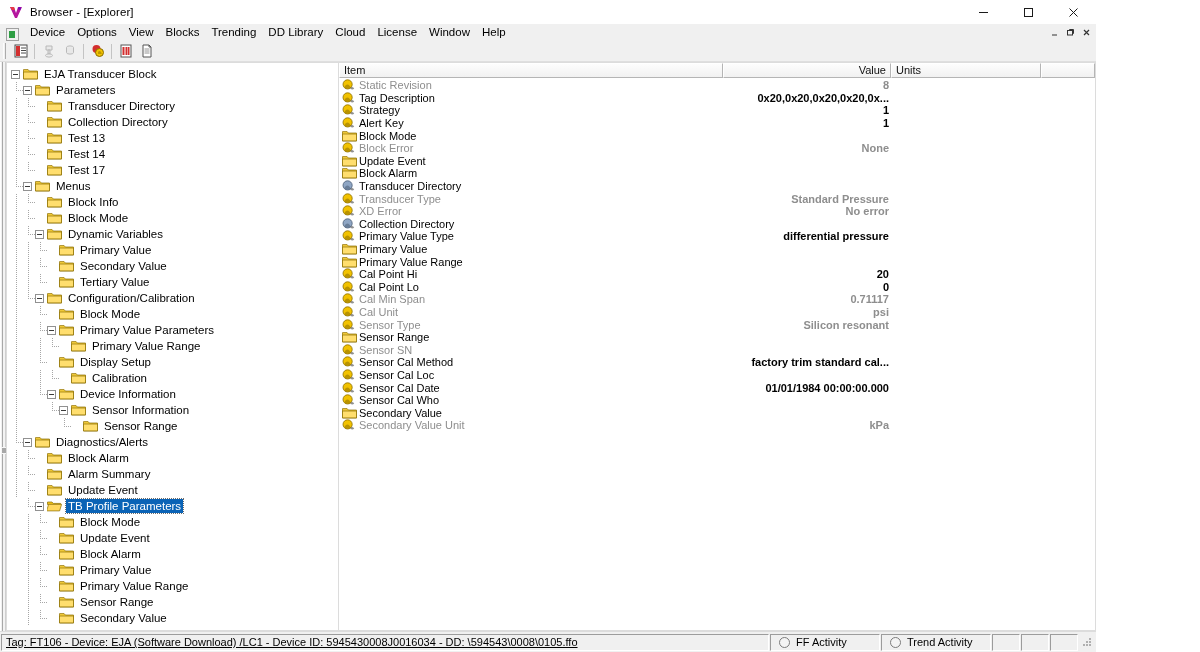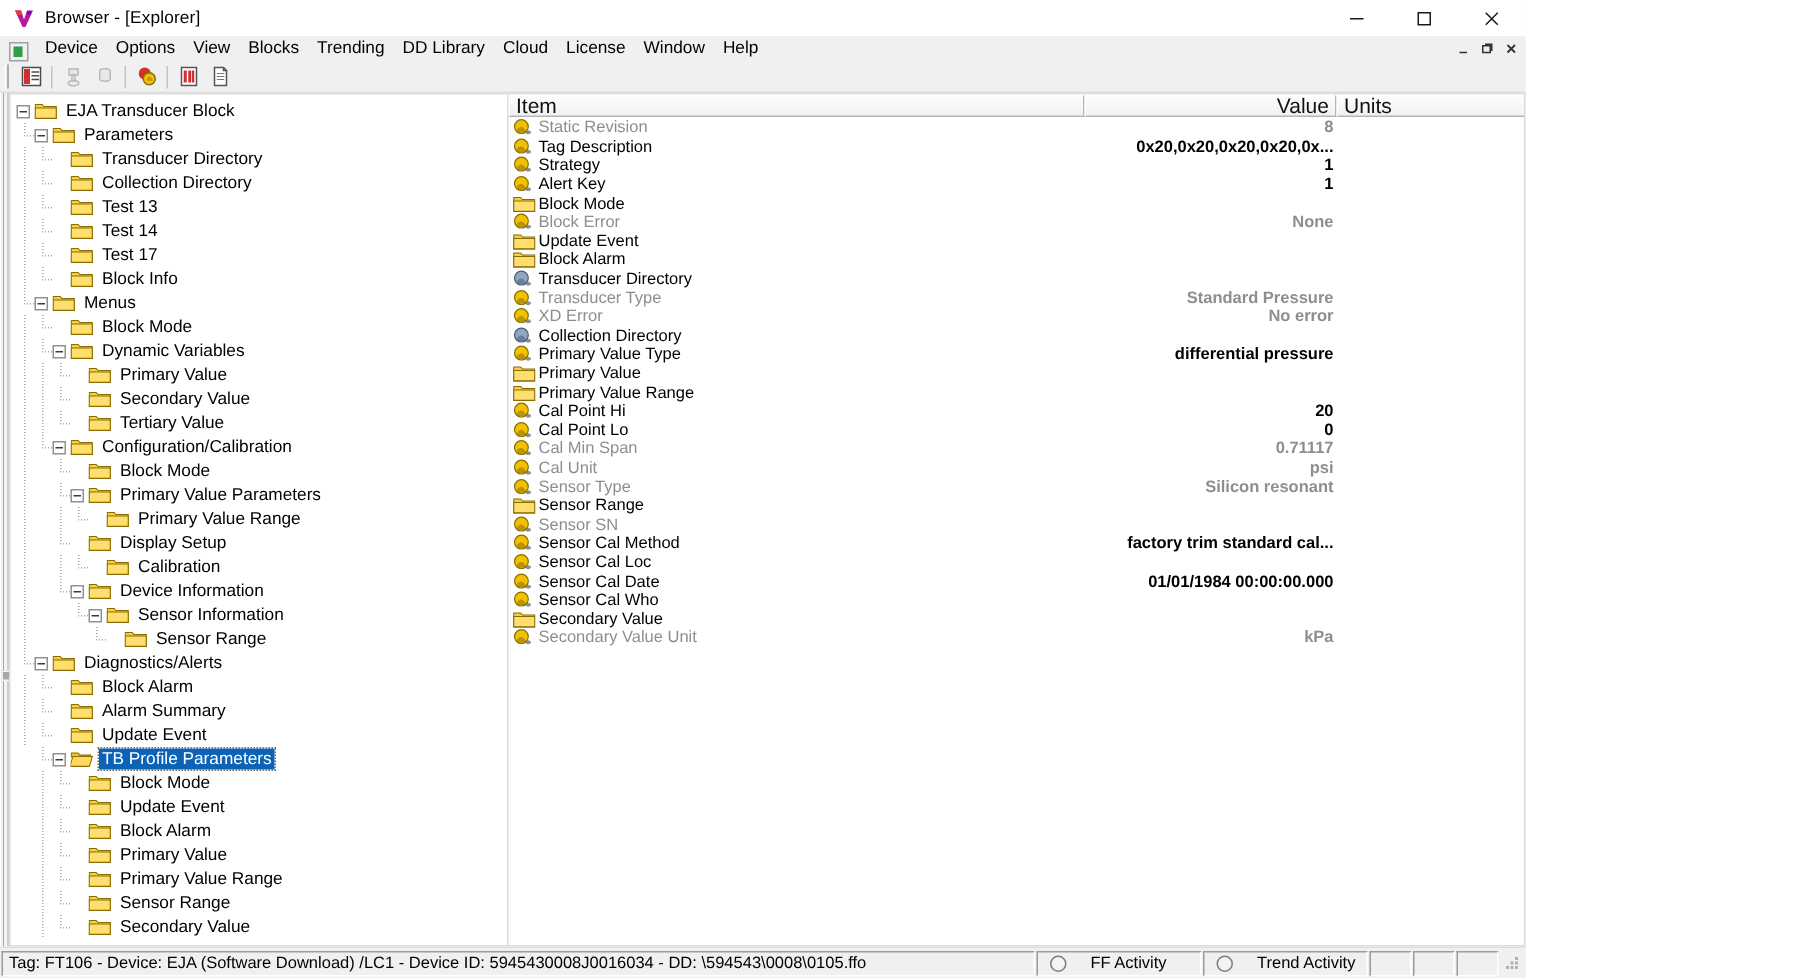--- a/index.html
+++ b/index.html
@@ -4,21 +4,21 @@
 <style>
   html,body{margin:0;padding:0;}
   body{
     width:1200px;height:652px;overflow:hidden;
     background:#ffffff;
     font-family:"Liberation Sans", sans-serif;
     font-size:11px;
     color:#000000;
     -webkit-font-smoothing:none;
   }
-  .app{position:relative;width:1017px;height:652px;display:flex;flex-direction:column;background:#f0f0f0;}
+  .app{position:relative;width:1096px;height:652px;display:flex;flex-direction:column;background:#f0f0f0;}
 
   
   .titlebar{height:24px;background:#ffffff;display:flex;align-items:center;flex:0 0 auto;position:relative;}
   .app-icon{width:16px;height:16px;margin-left:8px;margin-right:6px;position:relative;flex:0 0 auto;}
   .app-icon svg{display:block;}
   .title-text{font-size:11.5px;color:#000;letter-spacing:.1px;}
   .winbtns{position:absolute;right:0;top:0;height:24px;display:flex;}
   .winbtn{width:45px;height:24px;display:flex;align-items:center;justify-content:center;color:#1b1b1b;}
   .winbtn svg{display:block;}
 
@@ -70,21 +70,21 @@
   .tfolder{width:15px;height:12px;margin-right:4px;flex:0 0 auto;}
   .tlabel{font-size:11.5px;color:#000;line-height:14px;padding:0 2px;}
   .tnode.selected .tlabel{background:#0a63b6;color:#fff;outline:1px dotted #6b6b6b;}
 
   
   .listpane{flex:1 1 auto;background:#fff;border:1px solid #dcdcdc;overflow:hidden;position:relative;
       box-sizing:border-box;display:flex;flex-direction:column;}
   .lhead{height:15px;display:flex;flex:0 0 auto;background:#f5f5f5;}
   .lh{border:1px solid #fff;border-right:1px solid #b5b5b5;border-bottom:1px solid #b5b5b5;
       background:linear-gradient(to bottom,#fdfdfd,#f1f1f1);
-      font-size:14px;line-height:13px;padding:0 4px;box-sizing:border-box;overflow:hidden;
+      font-size:11px;line-height:13px;padding:0 4px;box-sizing:border-box;overflow:hidden;
       color:#111;cursor:default;}
   .lh.c-item{width:384px;flex:0 0 auto;}
   .lh.c-value{width:168px;flex:0 0 auto;text-align:right;}
   .lh.c-units{width:150px;flex:0 0 auto;}
   .lh.c-blank{flex:1 1 auto;}
   .lbody{flex:1 1 auto;overflow:hidden;padding-top:1px;}
   .lrow{height:12.6px;display:flex;align-items:center;white-space:nowrap;}
   .l-item{width:384px;flex:0 0 auto;display:flex;align-items:center;padding-left:3px;box-sizing:border-box;}
   .licon{width:13px;height:12px;margin-right:4px;flex:0 0 auto;}
   .ltext{font-size:11px;font-weight:normal;line-height:12px;color:#000;}
@@ -95,22 +95,22 @@
   .l-units{width:150px;flex:0 0 auto;font-size:11px;font-weight:bold;line-height:12px;
       padding-left:4px;box-sizing:border-box;color:#000;}
   .lrow.ro .l-units{color:#8e8e8e;}
 
   
   .statusbar{height:20px;background:#f0f0f0;display:flex;align-items:center;flex:0 0 auto;
      border-top:1px solid #dcdcdc;}
   .sb-panel{height:17px;display:flex;align-items:center;
      border:1px solid #fff;border-top-color:#9c9c9c;border-left-color:#9c9c9c;
      box-sizing:border-box;font-size:11px;color:#000;padding:0 4px;margin-left:1px;}
-  .sb-main{flex:1 1 auto;min-width:0;overflow:hidden;}
-  .sb-act{width:110px;flex:0 0 auto;justify-content:flex-start;gap:16px;}
+  .sb-main{flex:1 1 auto;min-width:0;overflow:hidden;text-decoration:underline;}
+  .sb-act{width:110px;flex:0 0 auto;justify-content:flex-start;gap:6px;}
   .led{width:9px;height:9px;border-radius:50%;border:1px solid #7c7c7c;background:#f4f4f4;flex:0 0 auto;margin-left:4px;}
   .sb-small{width:28px;flex:0 0 auto;}
   .sb-grip{width:14px;height:14px;margin-left:2px;margin-right:2px;flex:0 0 auto;position:relative;}
   .sb-grip span{position:absolute;background:#b0b0b0;width:2px;height:2px;}
 </style>
 </head>
 <body>
 
 <div class="app">
 
@@ -289,37 +289,37 @@
             <span class="tlead vline"></span>
             <span class="tlead elbow-end"></span>
             <span class="tspacer"></span>
             <span class="tfolder"><svg width="15" height="12" viewBox="0 0 15 12">
                 <path d="M0.5 1.6 h4.6 l1.3 1.4 h8.1 v8 h-14 z" fill="#f7cf3d" stroke="#8a6d00" stroke-width=".7"></path>
                 <path d="M0.5 4 h14 v6.9 h-14 z" fill="#ffde6e" stroke="#8a6d00" stroke-width=".7"></path>
               </svg></span>
             <span class="tlabel">Test 17</span>
           </div>
           <div class="tnode">
+            <span class="tlead elbow"></span>
+            <span class="tbox"></span>
+            <span class="tfolder"><svg width="15" height="12" viewBox="0 0 15 12">
+                <path d="M0.5 1.6 h4.6 l1.3 1.4 h8.1 v8 h-14 z" fill="#f7cf3d" stroke="#8a6d00" stroke-width=".7"></path>
+                <path d="M0.5 4 h14 v6.9 h-14 z" fill="#ffde6e" stroke="#8a6d00" stroke-width=".7"></path>
+              </svg></span>
+            <span class="tlabel">Menus</span>
+          </div>
+          <div class="tnode">
             <span class="tlead vline"></span>
             <span class="tlead elbow"></span>
             <span class="tspacer"></span>
             <span class="tfolder"><svg width="15" height="12" viewBox="0 0 15 12">
                 <path d="M0.5 1.6 h4.6 l1.3 1.4 h8.1 v8 h-14 z" fill="#f7cf3d" stroke="#8a6d00" stroke-width=".7"></path>
                 <path d="M0.5 4 h14 v6.9 h-14 z" fill="#ffde6e" stroke="#8a6d00" stroke-width=".7"></path>
               </svg></span>
             <span class="tlabel">Block Info</span>
-          </div>
-          <div class="tnode">
-            <span class="tlead elbow"></span>
-            <span class="tbox"></span>
-            <span class="tfolder"><svg width="15" height="12" viewBox="0 0 15 12">
-                <path d="M0.5 1.6 h4.6 l1.3 1.4 h8.1 v8 h-14 z" fill="#f7cf3d" stroke="#8a6d00" stroke-width=".7"></path>
-                <path d="M0.5 4 h14 v6.9 h-14 z" fill="#ffde6e" stroke="#8a6d00" stroke-width=".7"></path>
-              </svg></span>
-            <span class="tlabel">Menus</span>
           </div>
           <div class="tnode">
             <span class="tlead vline"></span>
             <span class="tlead elbow"></span>
             <span class="tspacer"></span>
             <span class="tfolder"><svg width="15" height="12" viewBox="0 0 15 12">
                 <path d="M0.5 1.6 h4.6 l1.3 1.4 h8.1 v8 h-14 z" fill="#f7cf3d" stroke="#8a6d00" stroke-width=".7"></path>
                 <path d="M0.5 4 h14 v6.9 h-14 z" fill="#ffde6e" stroke="#8a6d00" stroke-width=".7"></path>
               </svg></span>
             <span class="tlabel">Block Mode</span>

